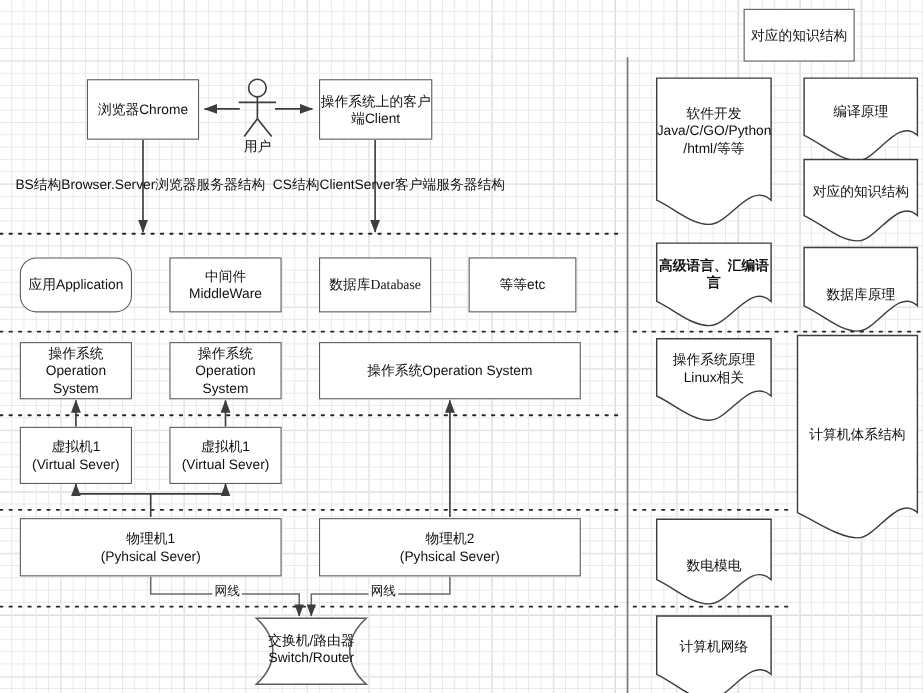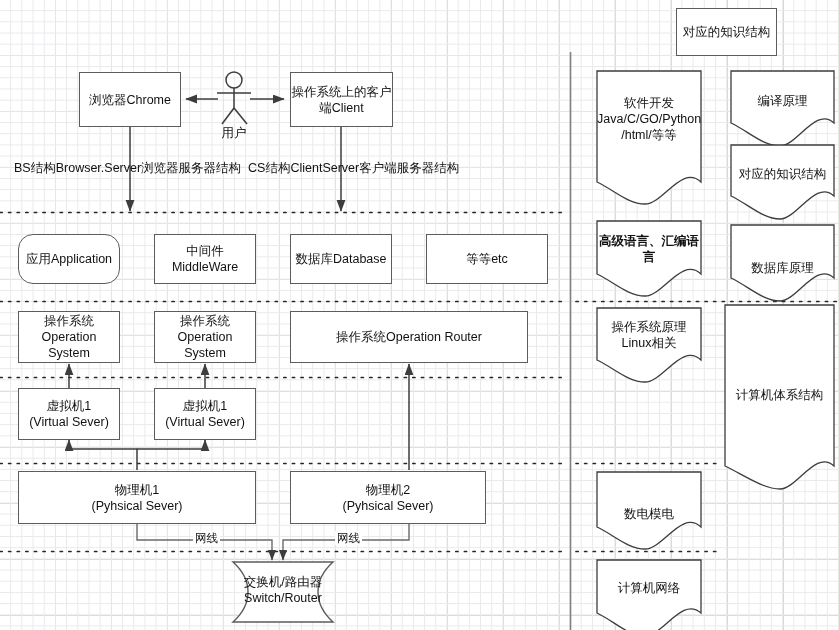--- a/index.html
+++ b/index.html
@@ -152,37 +152,37 @@
 端Client</div>
 
   <div class="actor" style="left:194px;top:70px;width:80px;height:68px;">
     <div class="actorlabel" style="top:55px;">用户</div>
   </div>
 
   <div class="plainlabel" style="left:14px;top:161px;width:470px;text-align:left;">BS结构Browser.Server浏览器服务器结构  CS结构ClientServer客户端服务器结构</div>
 
   <div class="node" style="left:18px;top:234px;width:102px;height:50px;border-radius:15px;">应用Application</div>
   <div class="node" style="left:154px;top:234px;width:102px;height:50px;">中间件MiddleWare</div>
-  <div class="node" style="left:290px;top:234px;width:102px;height:50px;">数据库Database</div>
-  <div class="node" style="left:426px;top:234px;width:122px;height:50px;">等等etc</div>
+  <div class="node" style="left:290px;top:234px;width:102px;height:50px;font-family:Liberation Serif, serif;">数据库Database</div>
+  <div class="node" style="left:426px;top:234px;width:98px;height:50px;">等等etc</div>
 
   <div class="node" style="left:18px;top:311px;width:102px;height:52px;">操作系统
 Operation System</div>
   <div class="node" style="left:154px;top:311px;width:102px;height:52px;">操作系统
 Operation System</div>
-  <div class="node" style="left:290px;top:311px;width:238px;height:52px;">操作系统Operation Router</div>
+  <div class="node" style="left:290px;top:311px;width:238px;height:52px;">操作系统Operation System</div>
 
   <div class="node" style="left:18px;top:388px;width:102px;height:52px;">虚拟机1
 (Virtual Sever)</div>
   <div class="node" style="left:154px;top:388px;width:102px;height:52px;">虚拟机1
 (Virtual Sever)</div>
 
   <div class="node" style="left:18px;top:471px;width:238px;height:53px;">物理机1
 (Pyhsical Sever)</div>
-  <div class="node" style="left:290px;top:471px;width:196px;height:53px;">物理机2
+  <div class="node" style="left:290px;top:471px;width:238px;height:53px;">物理机2
 (Pyhsical Sever)</div>
 
   <div class="smalllabel" style="left:193px;top:531px;">网线</div>
   <div class="smalllabel" style="left:335px;top:531px;">网线</div>
 
   <div class="tapeshape" style="left:233px;top:562px;width:100px;height:60px;">
     <div class="tapetext" style="top:12px;">交换机/路由器
 Switch/Router</div>
   </div>
 

